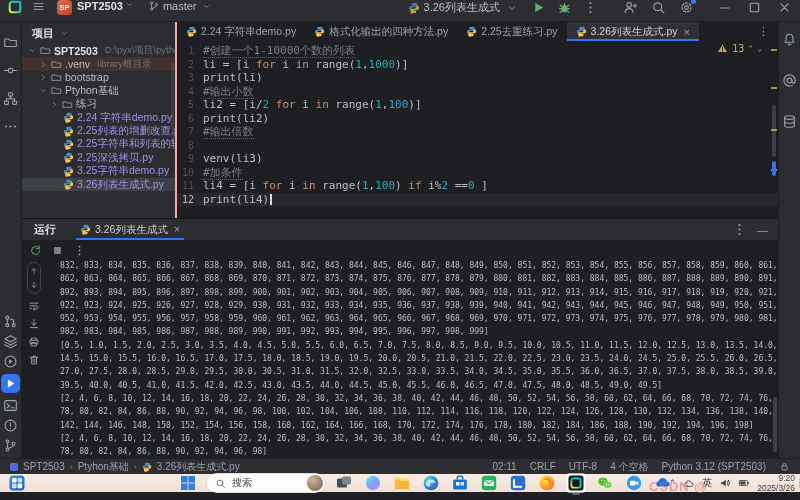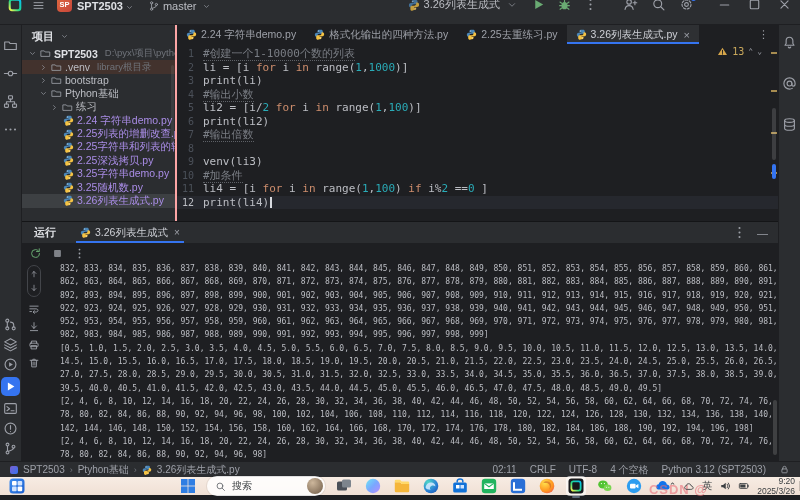--- a/index.html
+++ b/index.html
@@ -3,21 +3,21 @@
 <meta charset="utf-8">
 <style>
   *{box-sizing:border-box;margin:0;padding:0;user-select:none}
   html,body{width:800px;height:500px;overflow:hidden}
   body{font-family:"Liberation Sans",sans-serif;background:#1e1f22}
   .app{width:800px;height:500px;display:flex;flex-direction:column}
   .icn{display:inline-flex;width:15px;height:15px;color:#9da0a8;flex:none}
   .icn svg{display:block}
 
   
-  .titlebar{height:22px;background:#2b2d30;border-bottom:1px solid #1e1f22;display:flex;align-items:flex-end;padding:12px 8px;font-size:11px;color:#dfe1e5}
+  .titlebar{height:22px;background:#2b2d30;border-bottom:1px solid #1e1f22;display:flex;align-items:flex-start;padding:0 8px;font-size:11px;color:#dfe1e5}
   .tb-logo{width:14px;height:14px;margin-right:10px}
   .tb-menu{width:13px;height:13px;margin-right:12px}
   .proj-badge{width:15px;height:15px;border-radius:4px;background:linear-gradient(135deg,#e0693f,#c7453a);color:#fff;font-size:7.5px;font-weight:bold;display:flex;align-items:center;justify-content:center;margin-right:5px}
   .proj-name{font-weight:bold}
   .mini-chev{width:9px;height:9px;margin:0 2px;color:#9da0a8}
   .branch-grp{display:flex;align-items:center;gap:3px;margin-left:12px;color:#bcbec4}
   .tb-right{margin-left:auto;display:flex;align-items:center;gap:11px}
   .runcfg{display:flex;align-items:center;gap:4px;color:#bcbec4}
   .runcfg .icn{width:12px;height:12px;opacity:.75}
   .grp2{display:flex;align-items:center;gap:13px;margin-left:14px}
@@ -462,32 +462,20 @@
                 <span class="chev-sp"></span>
                 <span class="icn">
                   <svg viewBox="0 0 16 16" width="100%" height="100%" fill="none" stroke="currentColor" stroke-width="1.2" stroke-linecap="round" stroke-linejoin="round">
                     <path fill="#4a86b8" stroke="none" d="M7.9 1.2c-1.8 0-2.9.8-2.9 2.2v1.4h3v.5H3.9c-1.5 0-2.7 1.1-2.7 3s1.2 3 2.7 3h1.1v-1.7c0-1.4 1.2-2.6 2.7-2.6h3c1.2 0 2.1-1 2.1-2.2V3.4c0-1.3-1.1-2.2-2.4-2.2z"></path>
                     <circle cx="6.4" cy="3" r=".7" fill="#fff" stroke="none"></circle>
                     <path fill="#f5c344" stroke="none" d="M8.1 14.8c1.8 0 2.9-.8 2.9-2.2v-1.4H8v-.5h4.1c1.5 0 2.7-1.1 2.7-3s-1.2-3-2.7-3H11v1.7c0 1.4-1.2 2.6-2.7 2.6h-3c-1.2 0-2.1 1-2.1 2.2v2.4c0 1.3 1.1 2.2 2.4 2.2z"></path>
                     <circle cx="9.6" cy="13" r=".7" fill="#fff" stroke="none"></circle>
                   </svg>
                 </span>
                 <span class="tlabel pfile">3.25字符串demo.py</span>
-              </div>
-              <div class="trow" style="padding-left: 28px;">
-                <span class="chev-sp"></span>
-                <span class="icn">
-                  <svg viewBox="0 0 16 16" width="100%" height="100%" fill="none" stroke="currentColor" stroke-width="1.2" stroke-linecap="round" stroke-linejoin="round">
-                    <path fill="#4a86b8" stroke="none" d="M7.9 1.2c-1.8 0-2.9.8-2.9 2.2v1.4h3v.5H3.9c-1.5 0-2.7 1.1-2.7 3s1.2 3 2.7 3h1.1v-1.7c0-1.4 1.2-2.6 2.7-2.6h3c1.2 0 2.1-1 2.1-2.2V3.4c0-1.3-1.1-2.2-2.4-2.2z"></path>
-                    <circle cx="6.4" cy="3" r=".7" fill="#fff" stroke="none"></circle>
-                    <path fill="#f5c344" stroke="none" d="M8.1 14.8c1.8 0 2.9-.8 2.9-2.2v-1.4H8v-.5h4.1c1.5 0 2.7-1.1 2.7-3s-1.2-3-2.7-3H11v1.7c0 1.4-1.2 2.6-2.7 2.6h-3c-1.2 0-2.1 1-2.1 2.2v2.4c0 1.3 1.1 2.2 2.4 2.2z"></path>
-                    <circle cx="9.6" cy="13" r=".7" fill="#fff" stroke="none"></circle>
-                  </svg>
-                </span>
-                <span class="tlabel pfile">3.25随机数.py</span>
               </div>
               <div class="trow sel" style="padding-left: 28px;">
                 <span class="chev-sp"></span>
                 <span class="icn">
                   <svg viewBox="0 0 16 16" width="100%" height="100%" fill="none" stroke="currentColor" stroke-width="1.2" stroke-linecap="round" stroke-linejoin="round">
                     <path fill="#4a86b8" stroke="none" d="M7.9 1.2c-1.8 0-2.9.8-2.9 2.2v1.4h3v.5H3.9c-1.5 0-2.7 1.1-2.7 3s1.2 3 2.7 3h1.1v-1.7c0-1.4 1.2-2.6 2.7-2.6h3c1.2 0 2.1-1 2.1-2.2V3.4c0-1.3-1.1-2.2-2.4-2.2z"></path>
                     <circle cx="6.4" cy="3" r=".7" fill="#fff" stroke="none"></circle>
                     <path fill="#f5c344" stroke="none" d="M8.1 14.8c1.8 0 2.9-.8 2.9-2.2v-1.4H8v-.5h4.1c1.5 0 2.7-1.1 2.7-3s-1.2-3-2.7-3H11v1.7c0 1.4-1.2 2.6-2.7 2.6h-3c-1.2 0-2.1 1-2.1 2.2v2.4c0 1.3 1.1 2.2 2.4 2.2z"></path>
                     <circle cx="9.6" cy="13" r=".7" fill="#fff" stroke="none"></circle>
                   </svg>

